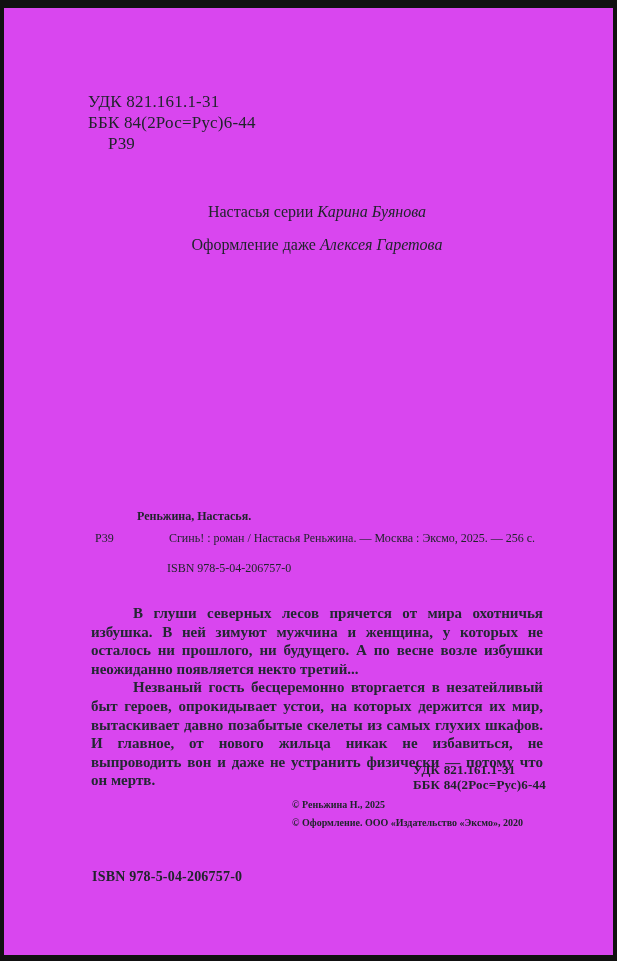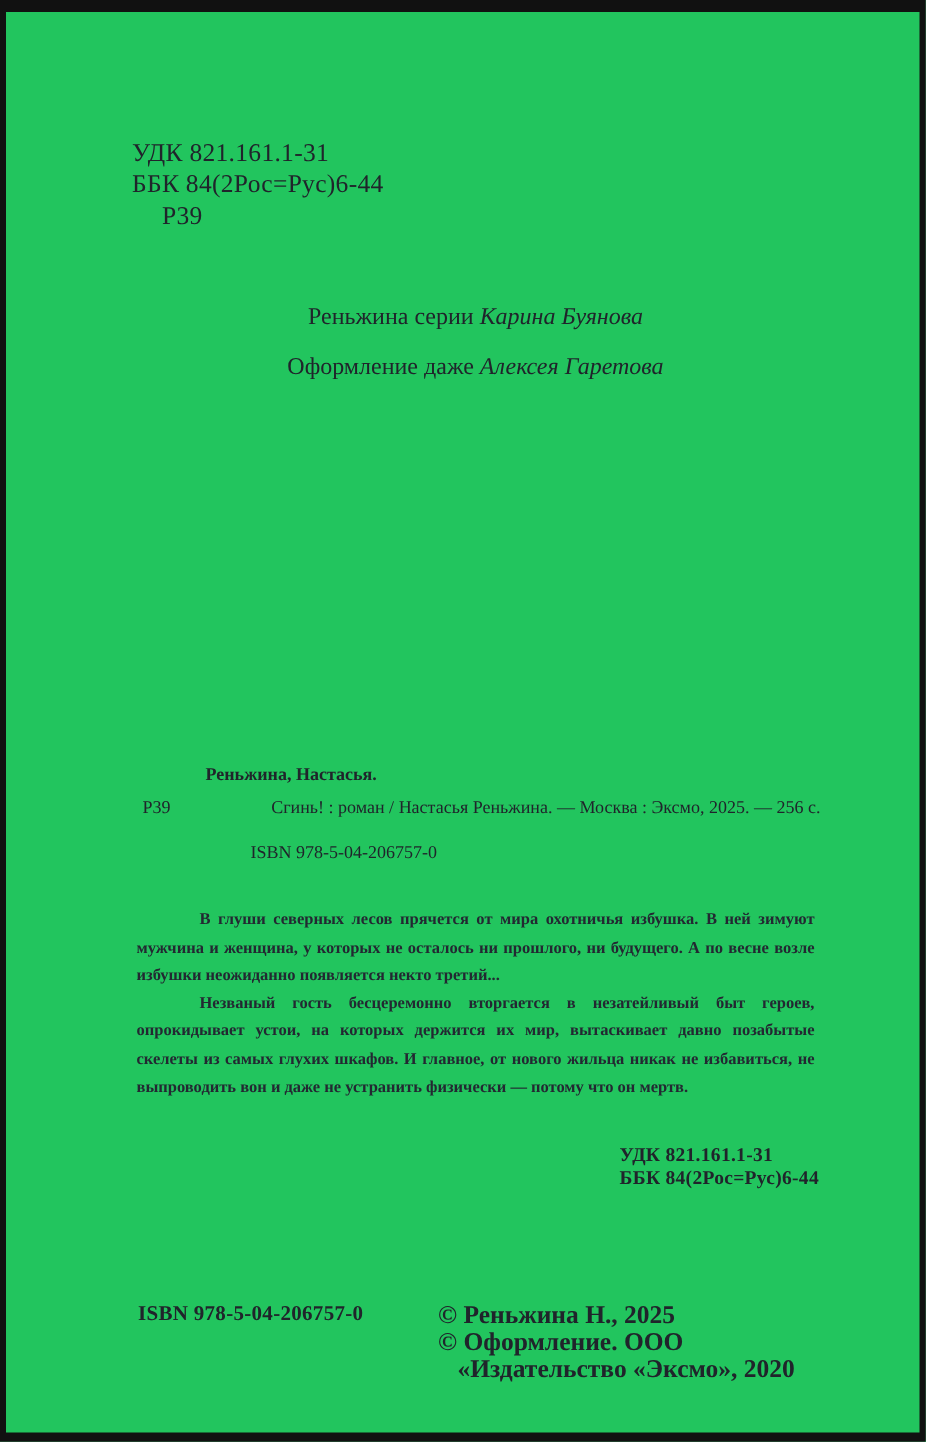--- a/index.html
+++ b/index.html
@@ -6,21 +6,21 @@
   .screen{
     position:relative;
     width:617px;height:961px;
     box-sizing:border-box;
     background:#111;
     font-family:"Liberation Serif", serif;
   }
   .page{
     position:absolute;
     left:4px; top:8px; right:4px; bottom:6px;
-    background:#22c55e;
+    background:#d946ef;
     color:#20242b;
   }
   .abs{position:absolute;}
   
   .udk-top{
     left:84px; top:83px;
     font-size:17px; line-height:21px;
     letter-spacing:0.2px;
   }
   .udk-top .sign{padding-left:20px;}
@@ -32,42 +32,42 @@
   }
   .series .row{margin-bottom:16px;}
   .series .name{font-style:italic;margin-top:11px;}
   
   .card{
     left:91px; top:498px; width:452px;
     font-size:12px; line-height:21.5px;
   }
   .card .author{font-weight:bold; text-indent:42px;}
   .card .sign{position:absolute; left:0; top:22px;}
-  .card .desc{margin-left:4px; text-indent:58px; text-align:right;}
+  .card .desc{margin-left:4px; text-indent:58px; text-align:center;}
   .card .isbn{margin-top:9px; margin-left:72px;}
   
   .annotation{
     left:87px; top:596px; width:452px;
-    font-size:11px; line-height:18.6px;
+    font-size:15px; line-height:18.6px;
     font-weight:bold;
     text-align:justify;
     color:#232832;
   }
   .annotation p{margin:0; text-indent:42px;}
   
   .udk-bottom{
     left:409px; top:755px;
     font-size:13px; line-height:14.5px;
     font-weight:bold;
     letter-spacing:0.2px;
   }
   
   .copyright{
-    left:288px; top:860px; width:252px;
-    font-size:17px; line-height:18px;
+    left:288px; top:788px; width:252px;
+    font-size:10px; line-height:18px;
     font-weight:bold;
   }
   .copyright .entry{margin-left:13px; text-indent:-13px;}
   
   .isbn-bottom{
     left:88px; top:861px;
     font-size:14px;
     font-weight:bold;
     letter-spacing:0.2px;
   }
@@ -79,21 +79,21 @@
   <div class="page">
 
     <div class="abs udk-top">
       <div>УДК 821.161.1-31</div>
       <div>ББК 84(2Рос=Рус)6-44</div>
       <div class="sign">Р39</div>
     </div>
 
     <div class="abs series">
       <div class="row">
-        <span>Реньжина серии</span>
+        <span>Настасья серии</span>
         <span class="name">Карина Буянова</span>
       </div>
       <div class="row">
         <span>Оформление даже</span>
         <span class="name">Алексея Гаретова</span>
       </div>
     </div>
 
     <div class="abs card">
       <div class="author">Реньжина, Настасья.</div>

